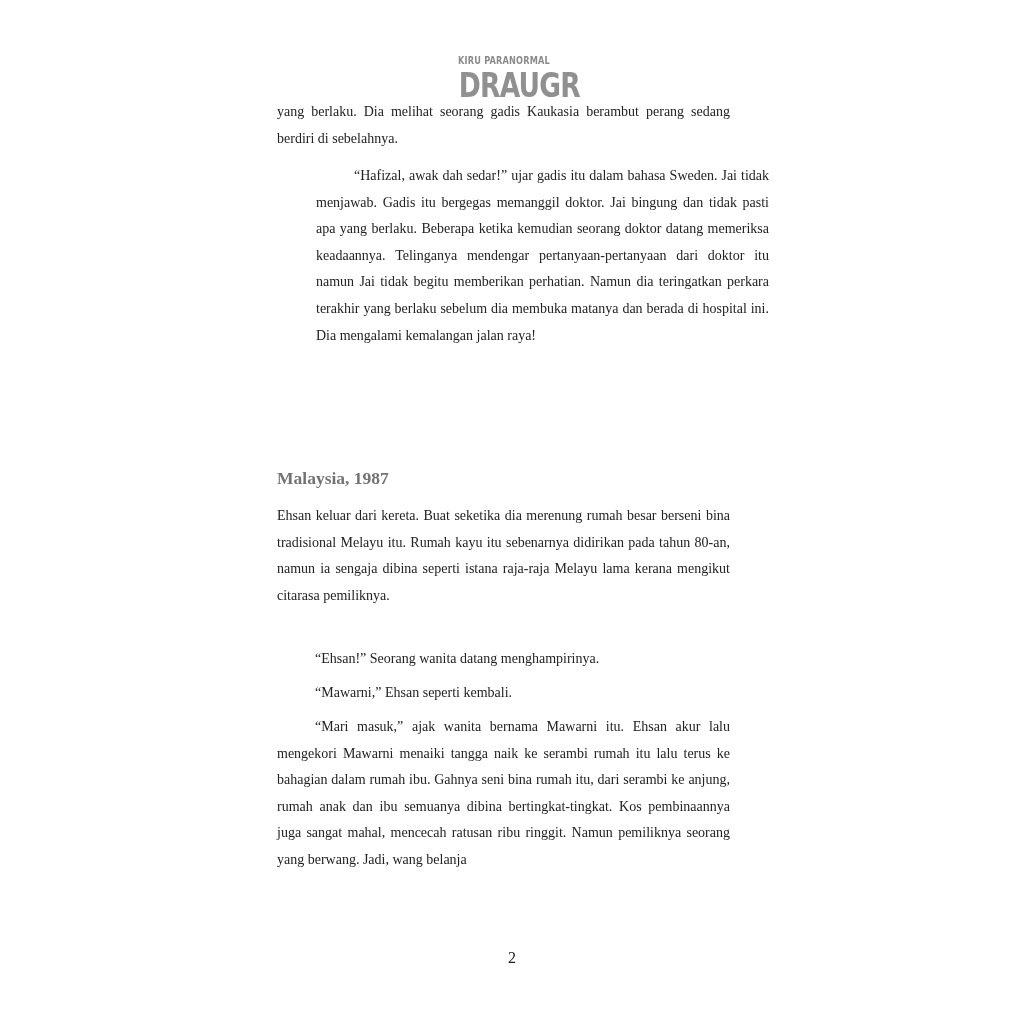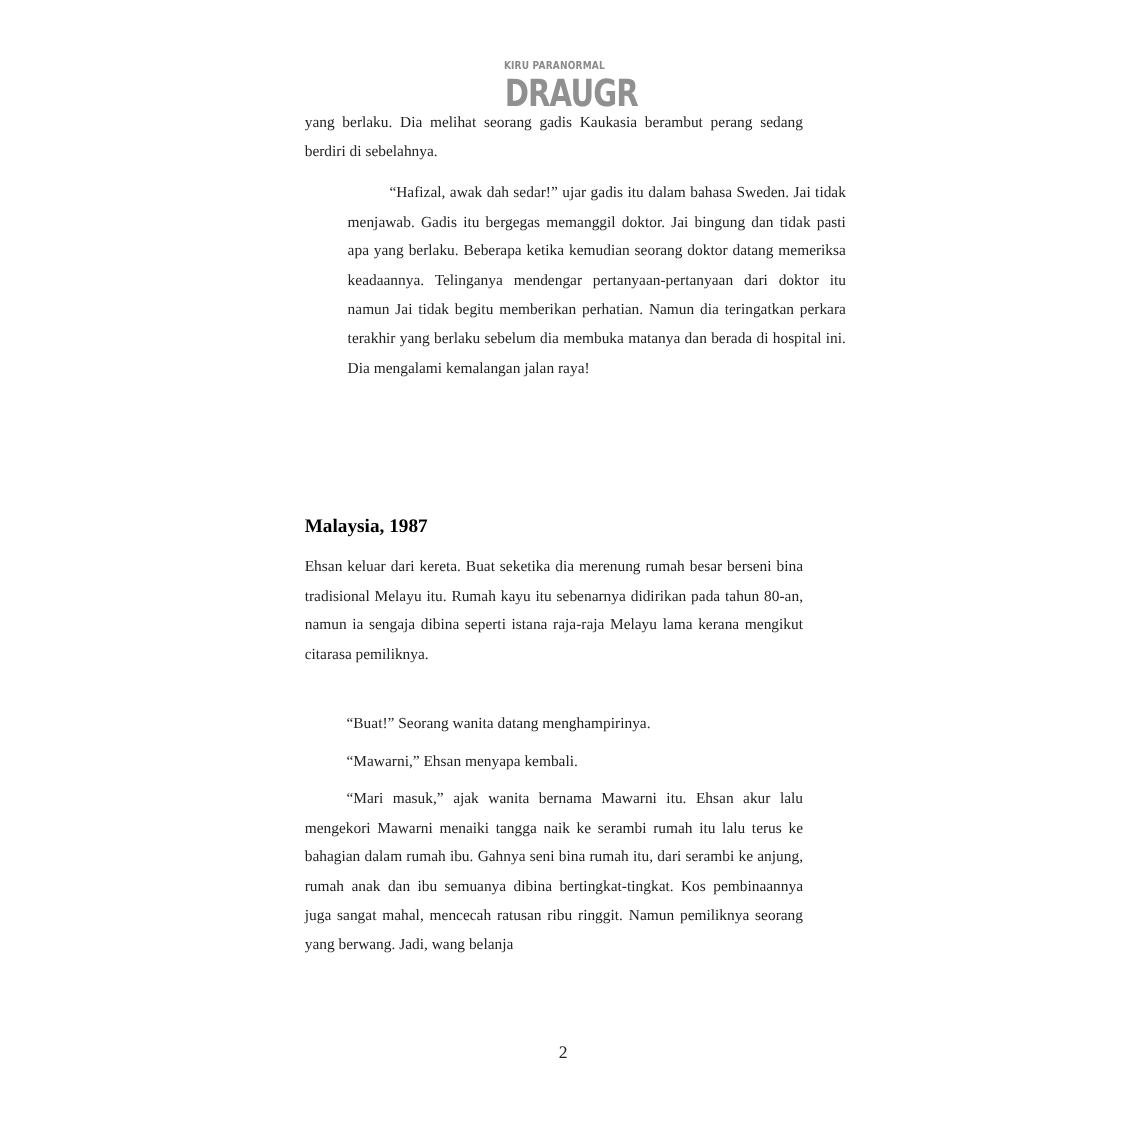--- a/index.html
+++ b/index.html
@@ -25,21 +25,21 @@
     position: absolute; left: 277px; width: 453px;
     font-family: "Liberation Serif", "DejaVu Serif", serif;
     font-size: 14px; line-height: 26.6px; color: #222222;
     text-align: justify;
   }
   .text p { margin: 0; }
   .indent { text-indent: 38px; }
   .heading {
     position: absolute; left: 277px; top: 468px;
     font-family: "Liberation Serif", "DejaVu Serif", serif;
-    font-weight: bold; font-size: 17.5px; color: #000000;
+    font-weight: bold; font-size: 17.5px; color: #737373;
   }
   .pagenum {
     position: absolute; left: 0; width: 1024px; top: 949px; text-align: center;
     font-family: "Liberation Serif", "DejaVu Serif", serif; font-size: 16px; color: #222;
   }
 </style>
 </head>
 <body>
 
 <div class="page">
@@ -57,25 +57,25 @@
     <p class="indent">“Hafizal, awak dah sedar!” ujar gadis itu dalam bahasa Sweden. Jai tidak menjawab. Gadis itu bergegas memanggil doktor. Jai bingung dan tidak pasti apa yang berlaku. Beberapa ketika kemudian seorang doktor datang memeriksa keadaannya. Telinganya mendengar pertanyaan-pertanyaan dari doktor itu namun Jai tidak begitu memberikan perhatian. Namun dia teringatkan perkara terakhir yang berlaku sebelum dia membuka matanya dan berada di hospital ini. Dia mengalami kemalangan jalan raya!</p>
   </div>
 
   <div class="heading">Malaysia, 1987</div>
 
   <div class="text" style="top:503px;">
     <p>Ehsan keluar dari kereta. Buat seketika dia merenung rumah besar berseni bina tradisional Melayu itu. Rumah kayu itu sebenarnya didirikan pada tahun 80-an, namun ia sengaja dibina seperti istana raja-raja Melayu lama kerana mengikut citarasa pemiliknya.</p>
   </div>
 
   <div class="text" style="top:646px;">
-    <p class="indent">“Buat!” Seorang wanita datang menghampirinya.</p>
+    <p class="indent">“Ehsan!” Seorang wanita datang menghampirinya.</p>
   </div>
 
   <div class="text" style="top:680px;">
-    <p class="indent">“Mawarni,” Ehsan menyapa kembali.</p>
+    <p class="indent">“Mawarni,” Ehsan seperti kembali.</p>
   </div>
 
   <div class="text" style="top:714px;">
     <p class="indent">“Mari masuk,” ajak wanita bernama Mawarni itu. Ehsan akur lalu mengekori Mawarni menaiki tangga naik ke serambi rumah itu lalu terus ke bahagian dalam rumah ibu. Gahnya seni bina rumah itu, dari serambi ke anjung, rumah anak dan ibu semuanya dibina bertingkat-tingkat. Kos pembinaannya juga sangat mahal, mencecah ratusan ribu ringgit. Namun pemiliknya seorang yang berwang. Jadi, wang belanja</p>
   </div>
 
   <div class="pagenum">2</div>
 
 </div>
 

